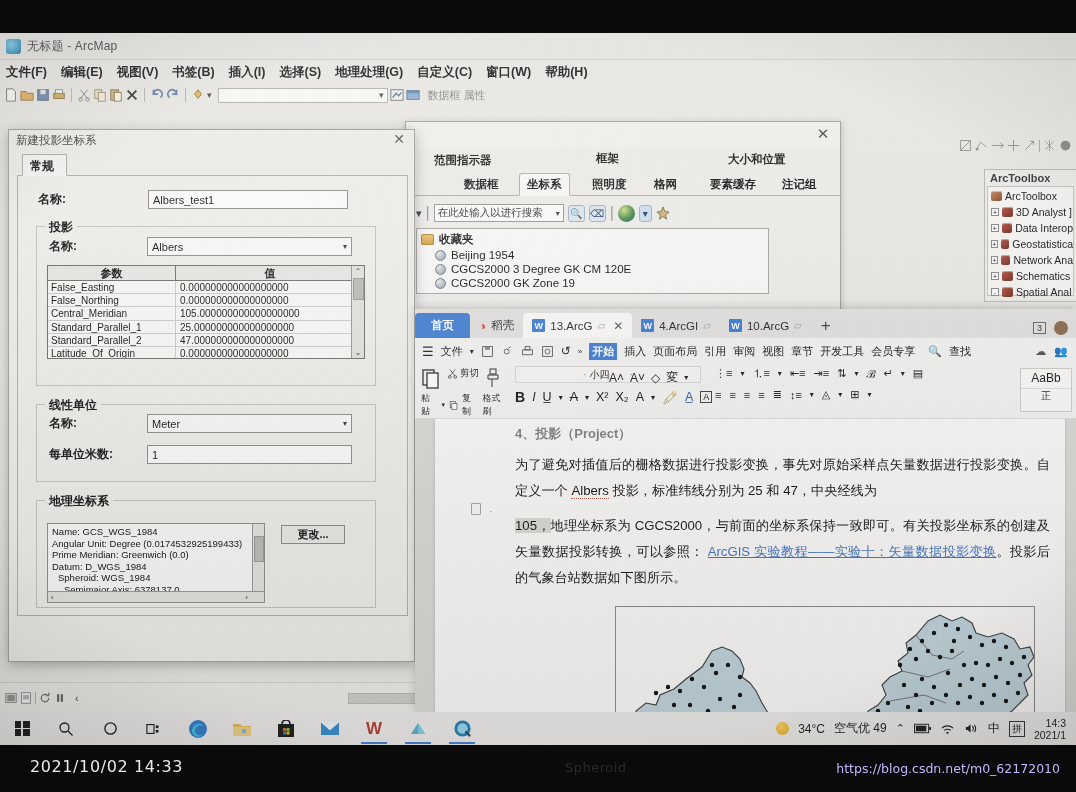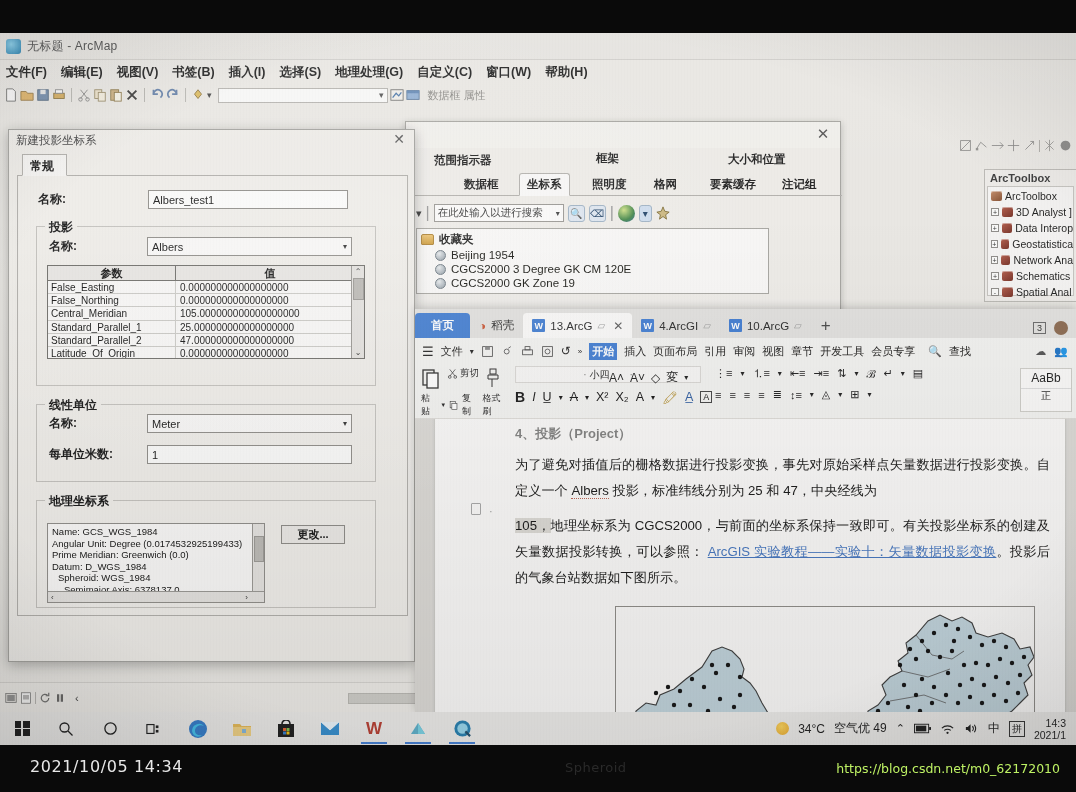--- a/index.html
+++ b/index.html
@@ -349,21 +349,21 @@
   .winlogo i { background:#1b1b1b; display:block; }
   .tray { margin-left:auto; display:flex; align-items:center; gap:9px; padding-right:6px; font-size:12px; color:#1c1c1c; white-space:nowrap; }
   .tray .sun { width:13px; height:13px; border-radius:50%; background:radial-gradient(circle at 40% 35%, #ffd34d, #f0a81c); }
   .tray .imebox { border:1px solid #333; font-size:10px; padding:0 2px; }
   .clock { text-align:right; font-size:10.5px; line-height:12px; color:#1c1c1c; padding-right:4px; }
 
   
   .ov { position:absolute; color:#e8e8e8; font-family:"DejaVu Sans", sans-serif; }
   #ov-date { left:30px; top:757px; font-size:16px; letter-spacing:0.6px; }
   #ov-brand { left:565px; top:760px; font-size:13px; color:#2a2a2a; letter-spacing:0.5px; }
-  #ov-url { right:16px; top:761px; font-size:12.5px; color:#bef264; }
+  #ov-url { right:16px; top:761px; font-size:12.5px; color:#c4b5fd; }
 </style>
 </head>
 <body>
 
 <div id="photo">
   <div id="screen">
 
     <div class="arcmap">
 
       <div class="am-title">
@@ -1080,16 +1080,16 @@
           <div>2021/1</div>
         </div>
       </div>
     </div>
 
   </div>
 
   <div id="scanlines"></div>
   <div id="glare"></div>
 
-  <div class="ov" id="ov-date">2021/10/05 14:34</div>
+  <div class="ov" id="ov-date">2021/10/02 14:33</div>
   <div class="ov" id="ov-brand">Spheroid</div>
   <div class="ov" id="ov-url">https://blog.csdn.net/m0_62172010</div>
 </div>
 
 </body></html>

